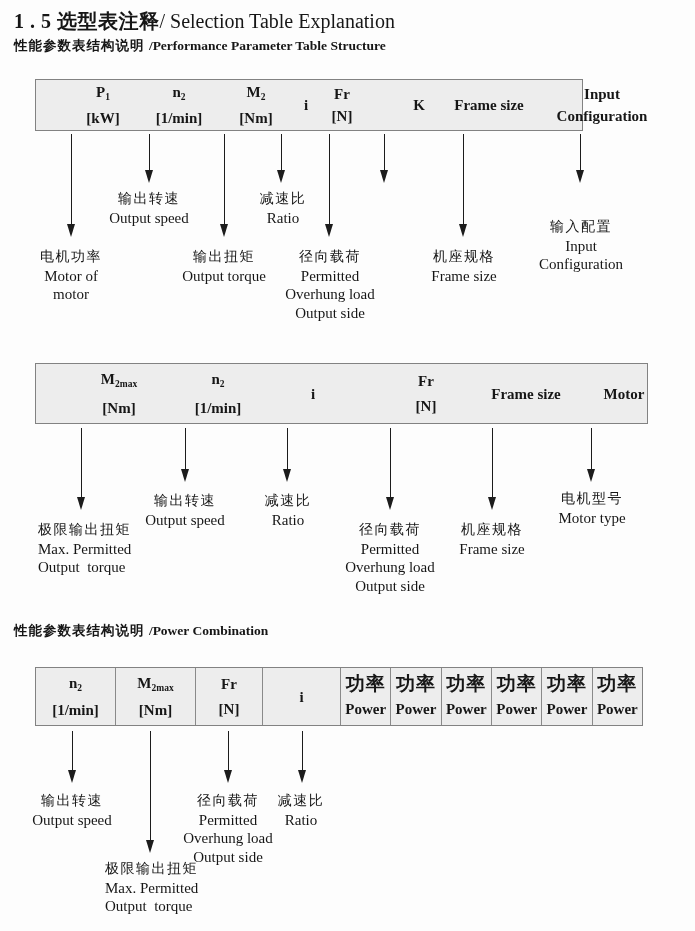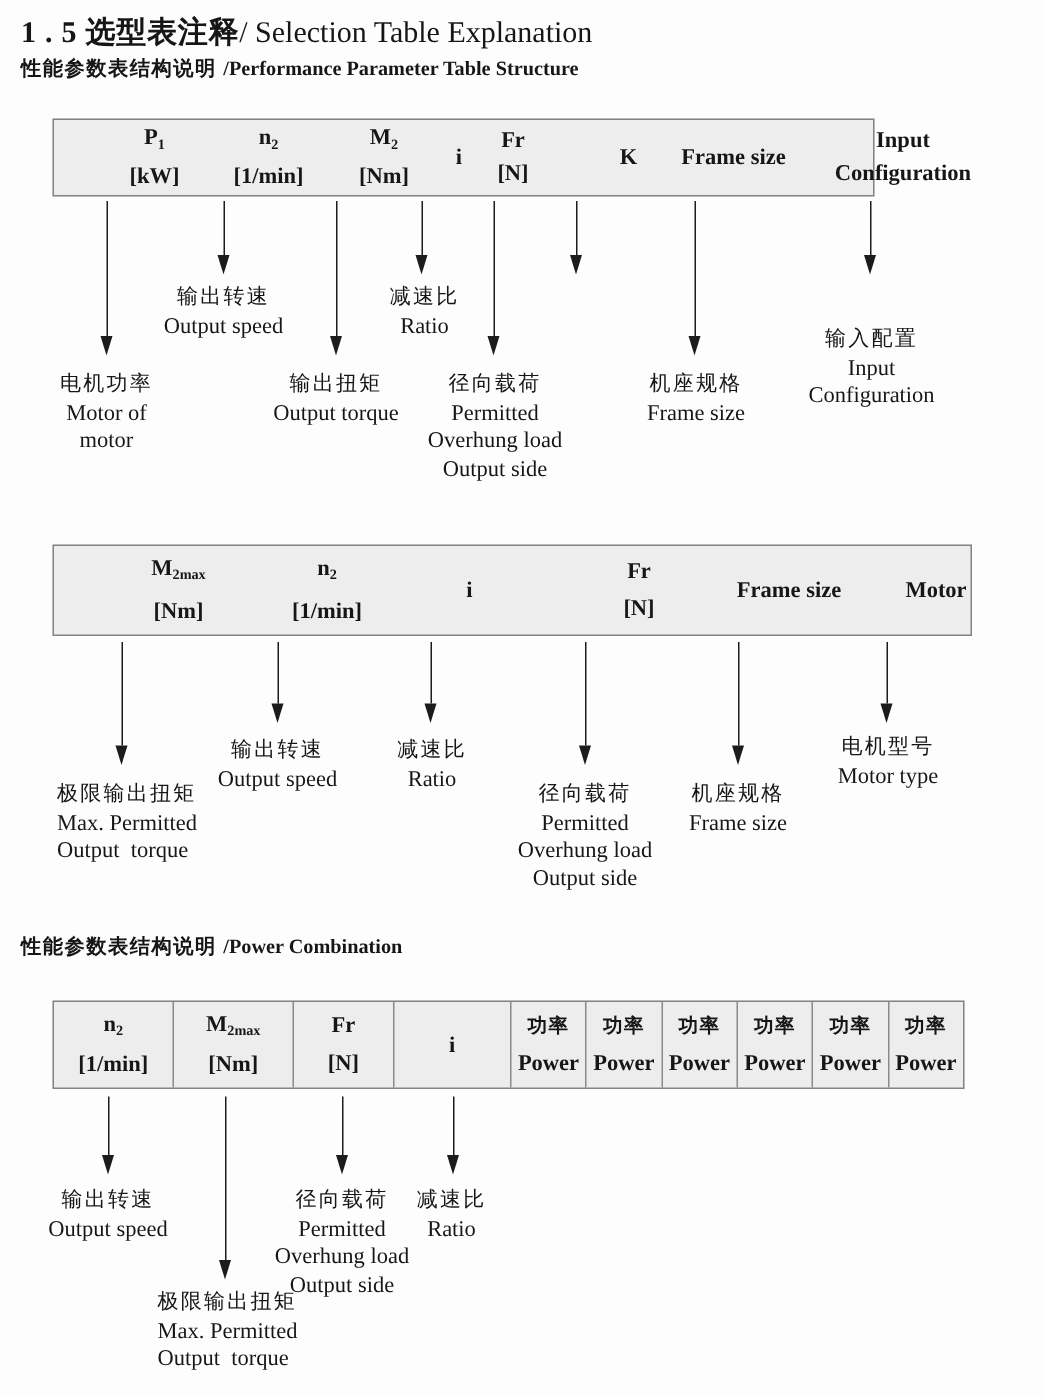--- a/index.html
+++ b/index.html
@@ -12,21 +12,21 @@
   .strip{position:absolute;background:#ededed;border:1px solid #828282;box-sizing:border-box;}
   .hcell{position:absolute;top:0;height:100%;transform:translateX(-50%);
          display:flex;flex-direction:column;justify-content:space-evenly;align-items:center;
          font-weight:bold;font-size:15px;white-space:pre;line-height:16px;}
   sub{font-size:9.5px;vertical-align:-3px;font-weight:bold;}
   .strip3{display:flex;}
   .s3cell{box-sizing:border-box;border-right:1px solid #8a8a8a;height:100%;
           display:flex;flex-direction:column;justify-content:space-evenly;align-items:center;
           font-weight:bold;font-size:15px;white-space:pre;line-height:16px;}
   .s3cell:last-child{border-right:none;}
-  .zh{font-size:13px;letter-spacing:1px;}
+  .zh{font-size:19px;letter-spacing:1px;}
   .arrow{position:absolute;width:0;border-left:1.4px solid #1c1c1c;}
   .arrow::after{content:"";position:absolute;left:-5.5px;top:100%;width:0;height:0;
                 border-left:4.7px solid transparent;border-right:4.7px solid transparent;
                 border-top:13px solid #1c1c1c;}
   .co{position:absolute;transform:translateX(-50%);text-align:center;font-size:15px;
       line-height:18.5px;white-space:pre;}
   .co.la{transform:none;text-align:left;}
   .co .zh{font-size:14px;letter-spacing:1.5px;}
 </style>
 </head>

